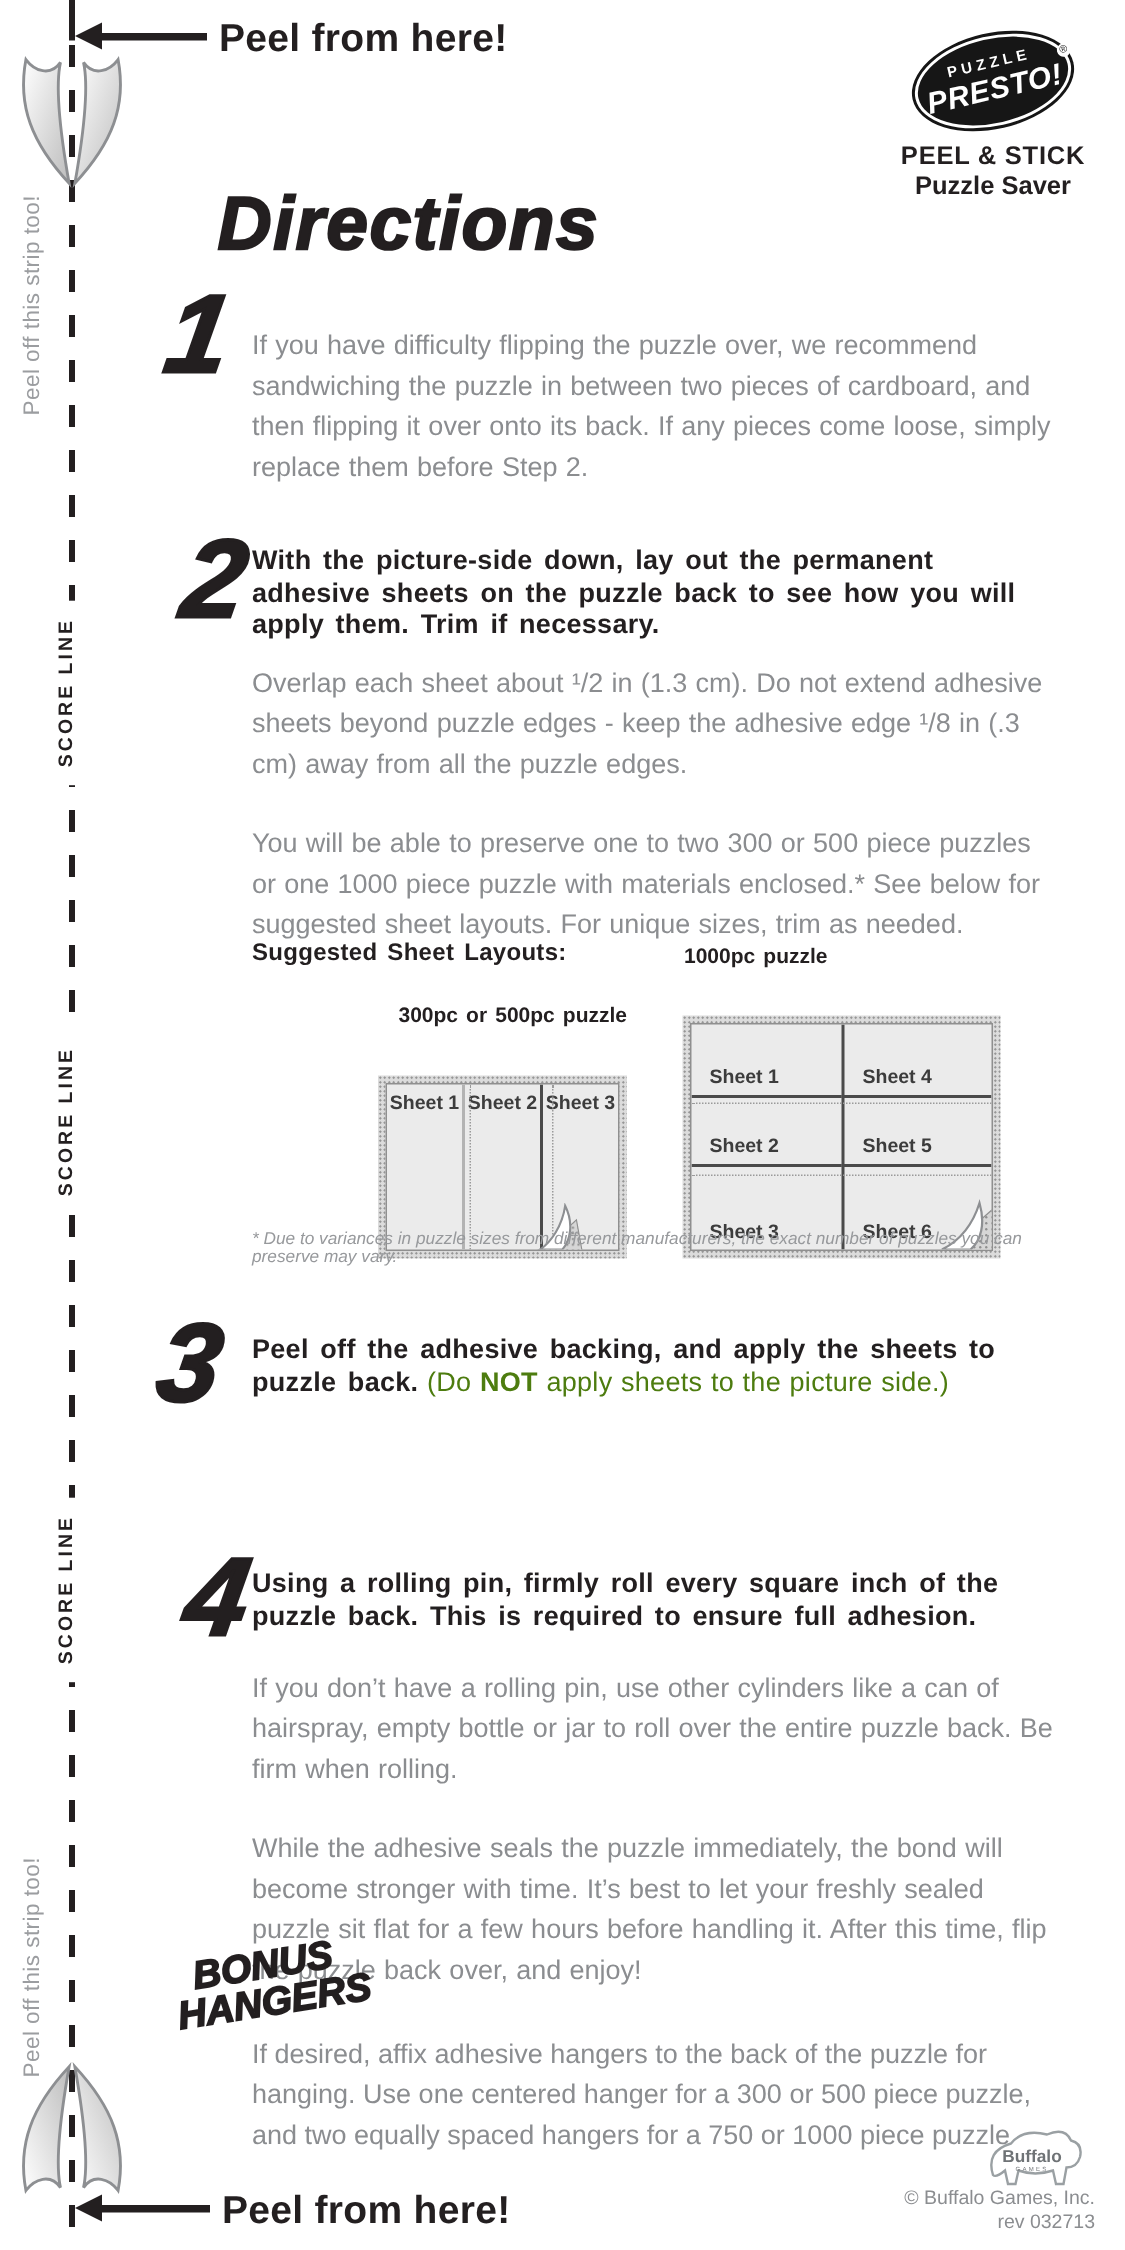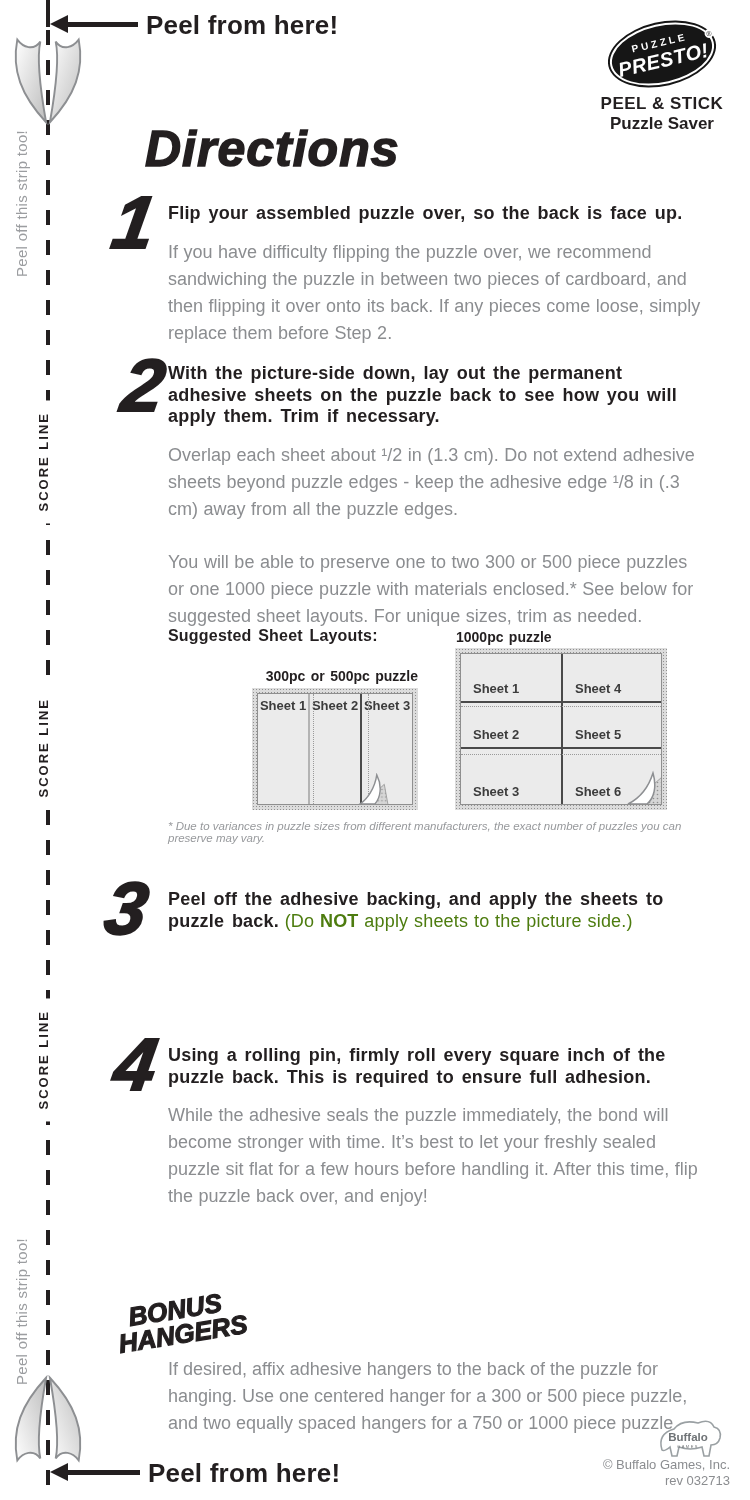--- a/index.html
+++ b/index.html
@@ -44,21 +44,21 @@
   .step-h{width:534px;font-size:18px;font-weight:bold;line-height:1.2;word-spacing:2.5px;letter-spacing:.2px;}
   .step-p{width:538px;font-size:18px;line-height:27px;color:#8b8d90;margin-top:14px;word-spacing:.5px;}
   .step-p + .step-p{margin-top:26px;}
   .note{color:#4d7c0f;font-weight:normal;word-spacing:.5px;}
   .note b{font-weight:bold;}
 
   
   .lay-head{left:168px;top:627px;font-size:16px;font-weight:bold;letter-spacing:.2px;word-spacing:2px;}
   .box-label{font-size:14px;font-weight:bold;word-spacing:1.5px;}
   .adh-frame{background-color:#dcdcdc;background-image:radial-gradient(#909090 .7px,transparent .8px);
-    background-size:3px 3px;padding:5px;box-sizing:border-box;}
+    background-size:3px 3px;padding:5px;box-sizing:border-box;margin-top:29px;}
   .adh-inner{background:#ebebeb;border:1px solid #8f8f8f;width:100%;height:100%;
     box-sizing:border-box;position:relative;overflow:hidden;}
   .small-box{left:252px;top:688px;width:166px;height:122px;}
   .small-cols{display:flex;height:100%;}
   .small-col{flex:1;text-align:center;padding-top:4px;font-size:13px;font-weight:bold;color:#3c3c3c;}
   .small-col.c2{border-left:2px solid #b3b3b3;}
   .small-col.c3{border-left:2px solid #4a4a4a;}
   .dotted-v{position:absolute;top:0;bottom:0;border-left:1px dotted #9a9a9a;}
   .large-box{left:455px;top:648px;width:212px;height:162px;}
   .large-grid{display:grid;grid-template-columns:1fr 1fr;grid-template-rows:31% 31% 38%;height:100%;}
@@ -111,21 +111,20 @@
 <div class="abs vtext score-label" style="top:400px;">SCORE LINE</div>
 <div class="abs vtext score-label" style="top:686px;">SCORE LINE</div>
 <div class="abs vtext score-label" style="top:998px;">SCORE LINE</div>
 <div class="abs vtext strip-label" style="top:1238px;">Peel off this strip too!</div>
 
 <div class="abs title">Directions</div>
 
 <div class="abs step" style="top:192px;">
   <div class="step-num">1</div>
   <div class="step-body">
-    <div class="step-h">Flip your assembled puzzle over, so the back is face up.</div>
     <div class="step-p">If you have difficulty flipping the puzzle over, we recommend sandwiching the puzzle in between two pieces of cardboard, and then flipping it over onto its back. If any pieces come loose, simply replace them before Step 2.</div>
   </div>
 </div>
 
 <div class="abs step" style="top:355px;">
   <div class="step-num">2</div>
   <div class="step-body" style="padding-top:8px;">
     <div class="step-h">With the picture-side down, lay out the permanent adhesive sheets on the puzzle back to see how you will apply them. Trim if necessary.</div>
     <div class="step-p" style="">Overlap each sheet about ¹/2 in (1.3 cm). Do not extend adhesive sheets beyond puzzle edges - keep the adhesive edge ¹/8 in (.3 cm) away from all the puzzle edges.</div>
     <div class="step-p">You will be able to preserve one to two 300 or 500 piece puzzles or one 1000 piece puzzle with materials enclosed.* See below for suggested sheet layouts. For unique sizes, trim as needed.</div>
@@ -189,20 +188,21 @@
   <div class="step-num">3</div>
   <div class="step-body">
     <div class="step-h"><span>Peel off the adhesive backing, and apply the sheets to puzzle back.</span><span class="note"><span> (Do </span><b>NOT</b><span> apply sheets to the picture side.)</span></span></div>
   </div>
 </div>
 
 <div class="abs step" style="top:1034px;">
   <div class="step-num">4</div>
   <div class="step-body">
     <div class="step-h">Using a rolling pin, firmly roll every square inch of the puzzle back. This is required to ensure full adhesion.</div>
+    <div class="step-p" style="margin-top:24px;">If you don’t have a rolling pin, use other cylinders like a can of hairspray, empty bottle or jar to roll over the entire puzzle back. Be firm when rolling.</div>
     <div class="step-p">While the adhesive seals the puzzle immediately, the bond will become stronger with time. It’s best to let your freshly sealed puzzle sit flat for a few hours before handling it. After this time, flip the puzzle back over, and enjoy!</div>
   </div>
 </div>
 
 <div class="abs bonus-head">
   <div class="bonus-l1">BONUS</div>
   <div>HANGERS</div>
 </div>
 <div class="abs bonus-p">If desired, affix adhesive hangers to the back of the puzzle for hanging. Use one centered hanger for a 300 or 500 piece puzzle, and two equally spaced hangers for a 750 or 1000 piece puzzle.</div>
 

